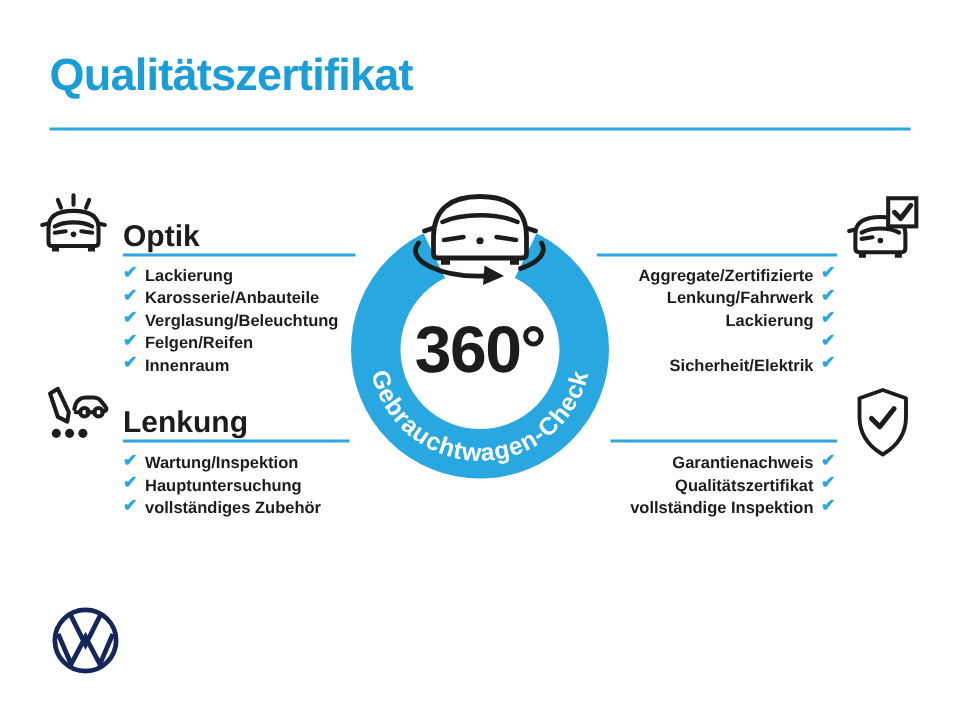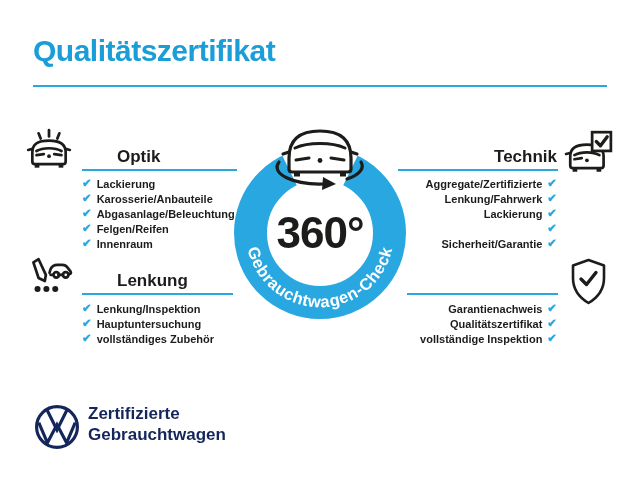--- a/index.html
+++ b/index.html
@@ -3,28 +3,29 @@
 <meta charset="utf-8">
 <style>
   :root{
     --accent:#29a7e0; --title-blue:#1b9ed8; --navy:#15265b; --ink:#1c1c1a;
   }
   *{margin:0;padding:0;box-sizing:border-box;}
   html,body{background:#e8e8e8;}
   .stage{
     position:relative;width:640px;height:480px;background:#ffffff;overflow:hidden;
     font-family:"Liberation Sans",sans-serif;
+    text-align:center;
   }
   .title{
     position:absolute;left:33px;top:34px;font-size:30px;font-weight:bold;
     color:var(--title-blue);letter-spacing:-0.5px;
   }
   .rule{position:absolute;left:33px;top:85px;width:574px;height:2px;background:var(--accent);}
 
-  .sec-heading{position:absolute;font-size:17px;font-weight:bold;color:var(--ink);margin-left:35px;}
+  .sec-heading{position:absolute;font-size:20px;font-weight:bold;color:var(--ink);}
   .sec-underline{position:absolute;height:2px;background:var(--accent);}
   ul.checklist{position:absolute;list-style:none;}
   ul.checklist li{display:flex;align-items:center;gap:5px;height:15px;
     font-size:11px;font-weight:bold;color:var(--ink);white-space:nowrap;}
   ul.checklist .check{color:var(--accent);font-size:11.5px;line-height:1;transform:translateY(-0.5px);}
   ul.checklist.right li{flex-direction:row-reverse;}
   .icon-box{position:absolute;}
 
   
   .h-optik{left:82px;top:147px;}   .u-optik{left:82px;top:169px;width:155px;}   .l-optik{left:82px;top:176px;}
@@ -104,21 +105,21 @@
       <li>
         <span class="check">✔</span>
         <span>Lackierung</span>
       </li>
       <li>
         <span class="check">✔</span>
         <span>Karosserie/Anbauteile</span>
       </li>
       <li>
         <span class="check">✔</span>
-        <span>Abgasanlage/Beleuchtung</span>
+        <span>Verglasung/Beleuchtung</span>
       </li>
       <li>
         <span class="check">✔</span>
         <span>Felgen/Reifen</span>
       </li>
       <li>
         <span class="check">✔</span>
         <span>Innenraum</span>
       </li>
     </ul>
@@ -129,41 +130,40 @@
       <path d="M10,25 C16,21.5 28,21.5 34,25"></path>
       <path d="M6,23 L2,24"></path>
       <path d="M10,29 L17,28"></path>
       <path d="M10.5,37.5 L10.5,41" stroke-width="4.5" stroke-linecap="butt"></path>
       <path d="M33.5,37.5 L33.5,41" stroke-width="4.5" stroke-linecap="butt"></path>
     </g>
     <circle class="icf" cx="22" cy="30" r="1.8"></circle>
     <rect x="27" y="3" width="18" height="18" fill="#ffffff" stroke="#1c1c1a" stroke-width="2.6"></rect>
     <path d="M31,12 L35,16 L41.5,7.5" fill="none" stroke="#1c1c1a" stroke-width="3.2" stroke-linecap="round" stroke-linejoin="round"></path>
   </svg>
-  <div class="sec-heading h-technik">Technik</div>
   <div class="sec-underline u-technik"></div>
   <ul class="checklist right l-technik">
       <li>
         <span class="check">✔</span>
         <span>Aggregate/Zertifizierte</span>
       </li>
       <li>
         <span class="check">✔</span>
         <span>Lenkung/Fahrwerk</span>
       </li>
       <li>
         <span class="check">✔</span>
         <span>Lackierung</span>
       </li>
       <li>
         <span class="check">✔</span>
       </li>
       <li>
         <span class="check">✔</span>
-        <span>Sicherheit/Garantie</span>
+        <span>Sicherheit/Elektrik</span>
       </li>
     </ul>
 
   <svg class="icon-box i-wartung" width="50" height="46" viewBox="0 0 48 44">
     <g class="ic">
       <path d="M9,6 L14,3 L21,18 L20,24 L14,21 Z"></path>
       <path d="M24.5,16 L25.5,12.5 Q27.5,8.5 32,8.5 L36.5,8.5 Q40.5,8.5 42.5,12 L44.5,14.5 Q45.5,16 44.5,17 L42.5,17.5"></path>
       <path d="M27,18 L25.5,18"></path>
       <circle cx="31" cy="18" r="2.7"></circle>
       <circle cx="40" cy="18" r="2.7"></circle>
@@ -171,21 +171,21 @@
     </g>
     <circle class="icf" cx="13" cy="31.5" r="2.9"></circle>
     <circle class="icf" cx="21.5" cy="31.5" r="2.9"></circle>
     <circle class="icf" cx="30" cy="31.5" r="2.9"></circle>
   </svg>
   <div class="sec-heading h-wartung">Lenkung</div>
   <div class="sec-underline u-wartung"></div>
   <ul class="checklist left l-wartung">
       <li>
         <span class="check">✔</span>
-        <span>Lenkung/Inspektion</span>
+        <span>Wartung/Inspektion</span>
       </li>
       <li>
         <span class="check">✔</span>
         <span>Hauptuntersuchung</span>
       </li>
       <li>
         <span class="check">✔</span>
         <span>vollständiges Zubehör</span>
       </li>
     </ul>
@@ -210,18 +210,14 @@
       </li>
     </ul>
 
   <svg class="footer-logo" width="46" height="46" viewBox="-24 -24 48 48">
     <g stroke="#15265b" fill="none" stroke-width="3.3" stroke-linejoin="miter" stroke-linecap="butt">
       <circle cx="0" cy="0" r="21.3"></circle>
       <path d="M-10.5,-18 L0,3 L10.5,-18"></path>
       <path d="M-19,-4.5 L-10,16.5 L0,-2.5 L10,16.5 L19,-4.5"></path>
     </g>
   </svg>
-  <div class="footer-text">
-    <div>Zertifizierte</div>
-    <div>Gebrauchtwagen</div>
-  </div>
 
 </div>
 
 </body></html>

